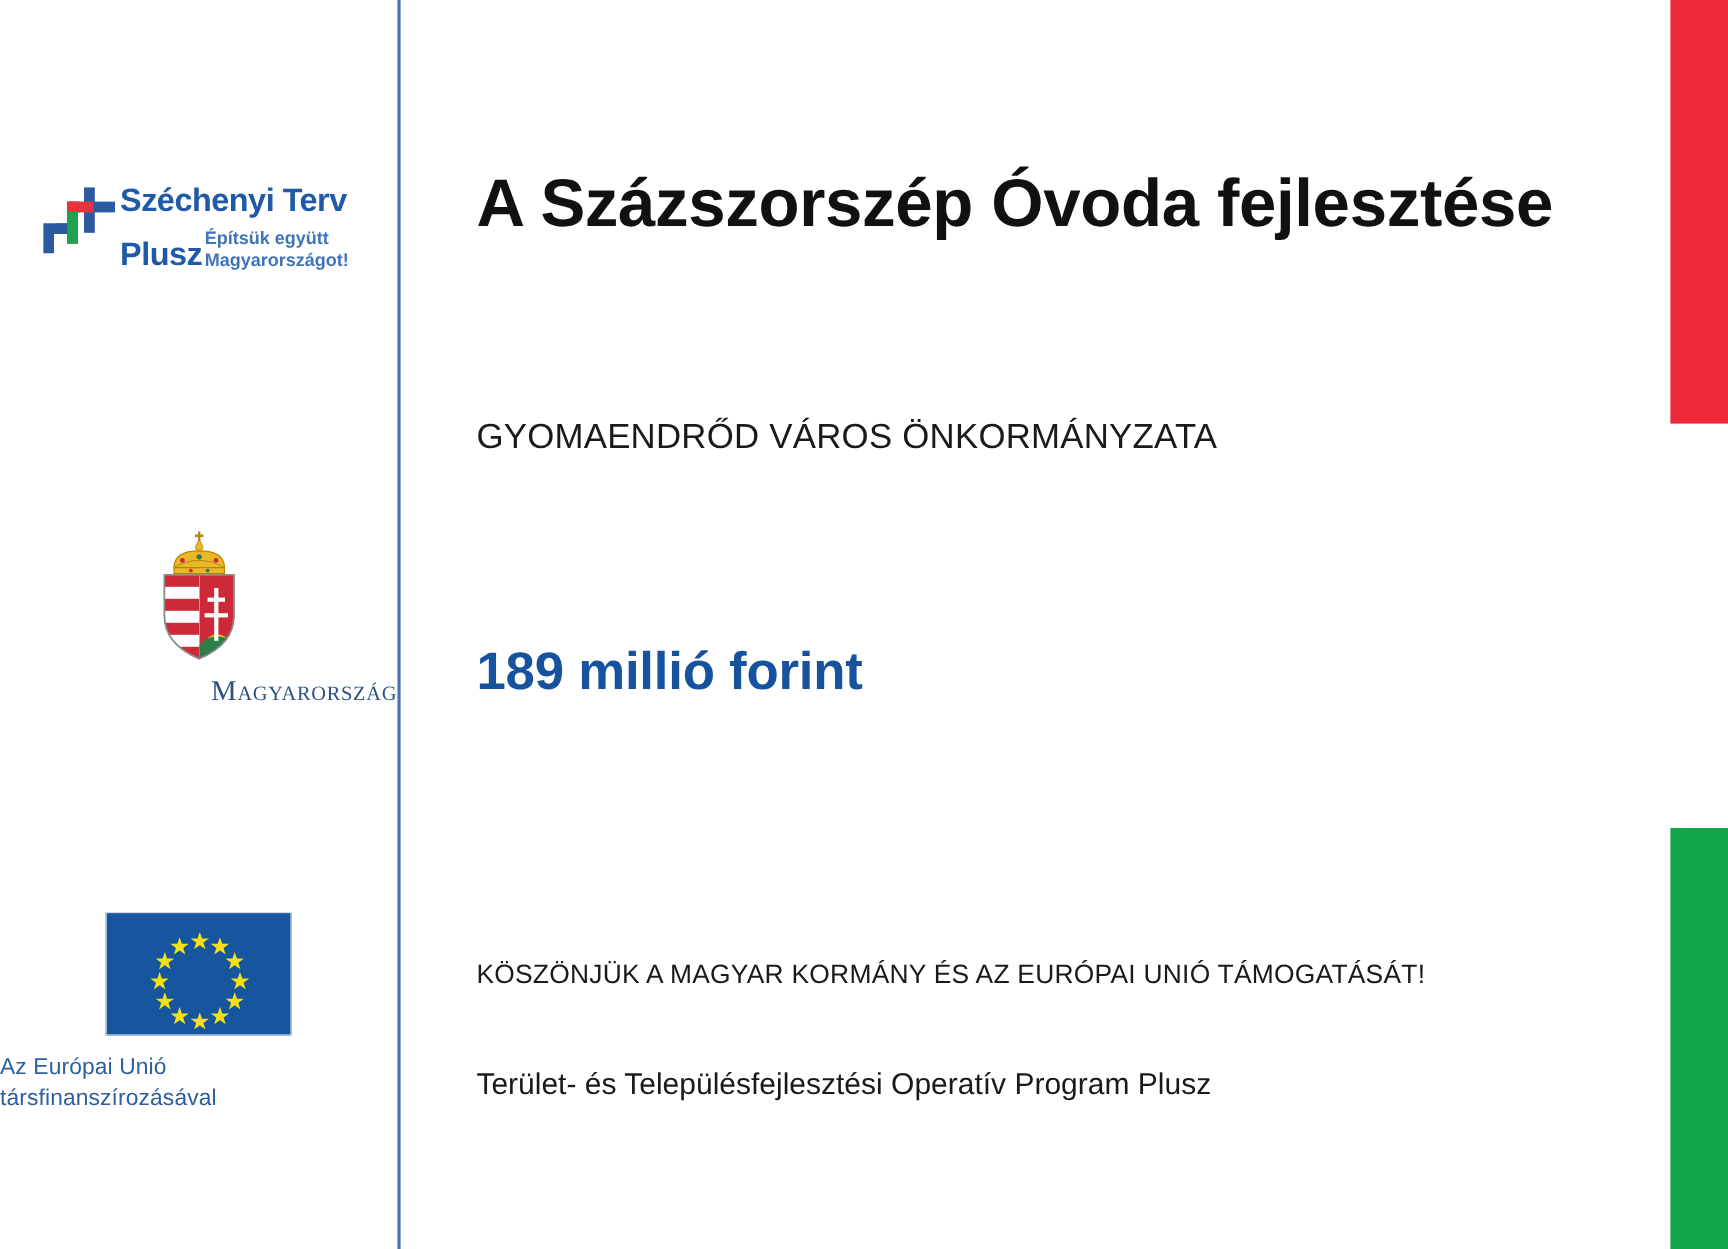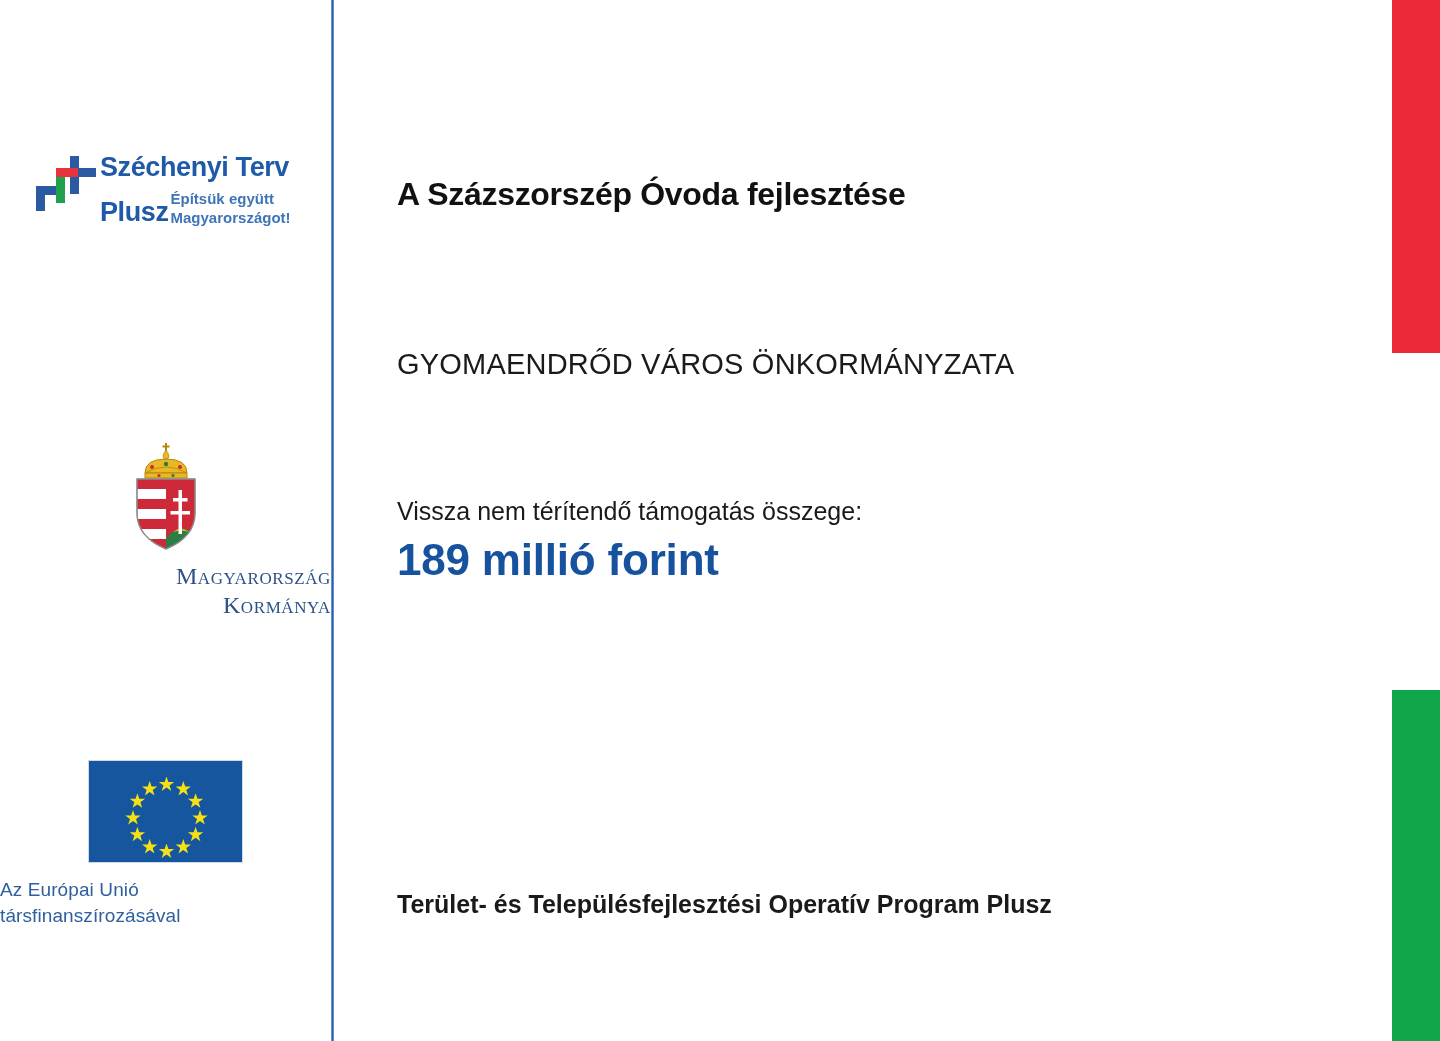--- a/index.html
+++ b/index.html
@@ -162,26 +162,25 @@
     position: absolute;
     left: 397px;
     top: 0;
     width: 980px;
     height: 1041px;
   }
   .title {
     position: absolute;
     top: 136px;
     left: 0;
-    font-size: 32px;
+    font-size: 56px;
     font-weight: bold;
     color: #111111;
     letter-spacing: -0.3px;
     white-space: nowrap;
-    margin-top: 40px;
   }
   .org {
     position: absolute;
     top: 348px;
     left: 0;
     font-size: 29px;
     color: #1a1a1a;
     letter-spacing: 0.2px;
     white-space: nowrap;
   }
@@ -212,21 +211,20 @@
     letter-spacing: 0.2px;
     white-space: nowrap;
   }
   .program {
     position: absolute;
     top: 890px;
     left: 0;
     font-size: 25px;
     color: #1a1a1a;
     white-space: nowrap;
-    font-weight: bold;
   }
 </style>
 </head>
 <body>
 
 <div id="board">
 
   <div class="bar-red"></div>
   <div class="bar-green"></div>
 
@@ -304,21 +302,20 @@
           <path d="M37 98 q14 -16 29 -4 v17 h-29 z" fill="#2d7d46"></path>
           <path d="M44 92 q8 -7 16 0 q-8 -3 -16 0 z" fill="#e9b826"></path>
           <rect x="49.5" y="50" width="3.5" height="44" fill="#ffffff"></rect>
           <rect x="44" y="58" width="14.5" height="3.5" fill="#ffffff"></rect>
           <rect x="41.5" y="71" width="19.5" height="3.5" fill="#ffffff"></rect>
         </g>
         <path d="M8 39 h58 v34 q0 24 -29 36 q-29 -12 -29 -36 z" fill="none" stroke="#8c8c8c" stroke-width="1.4"></path>
       </svg>
       <div class="gov-name">
         <div>Magyarország</div>
-        <div>Kormánya</div>
       </div>
     </div>
 
     <div class="eu">
       <div class="eu-flag">
         <div class="eu-star" style="left:77.5px;  top:23.5px;"></div>
         <div class="eu-star" style="left:94.3px;  top:28.0px;"></div>
         <div class="eu-star" style="left:106.6px; top:40.3px;"></div>
         <div class="eu-star" style="left:111.0px; top:57.0px;"></div>
         <div class="eu-star" style="left:106.6px; top:73.7px;"></div>
@@ -334,18 +331,18 @@
         <div>Az Európai Unió</div>
         <div>társfinanszírozásával</div>
       </div>
     </div>
 
   </div>
 
   <div class="main">
     <div class="title">A Százszorszép Óvoda fejlesztése</div>
     <div class="org">GYOMAENDRŐD VÁROS ÖNKORMÁNYZATA</div>
-    <div class="grant-label">Vissza nem térítendő támogatás összege:</div>
     <div class="grant-amount">189 millió forint</div>
+    <div class="thanks">KÖSZÖNJÜK A MAGYAR KORMÁNY ÉS AZ EURÓPAI UNIÓ TÁMOGATÁSÁT!</div>
     <div class="program">Terület- és Településfejlesztési Operatív Program Plusz</div>
   </div>
 
 </div>
 
 </body></html>

